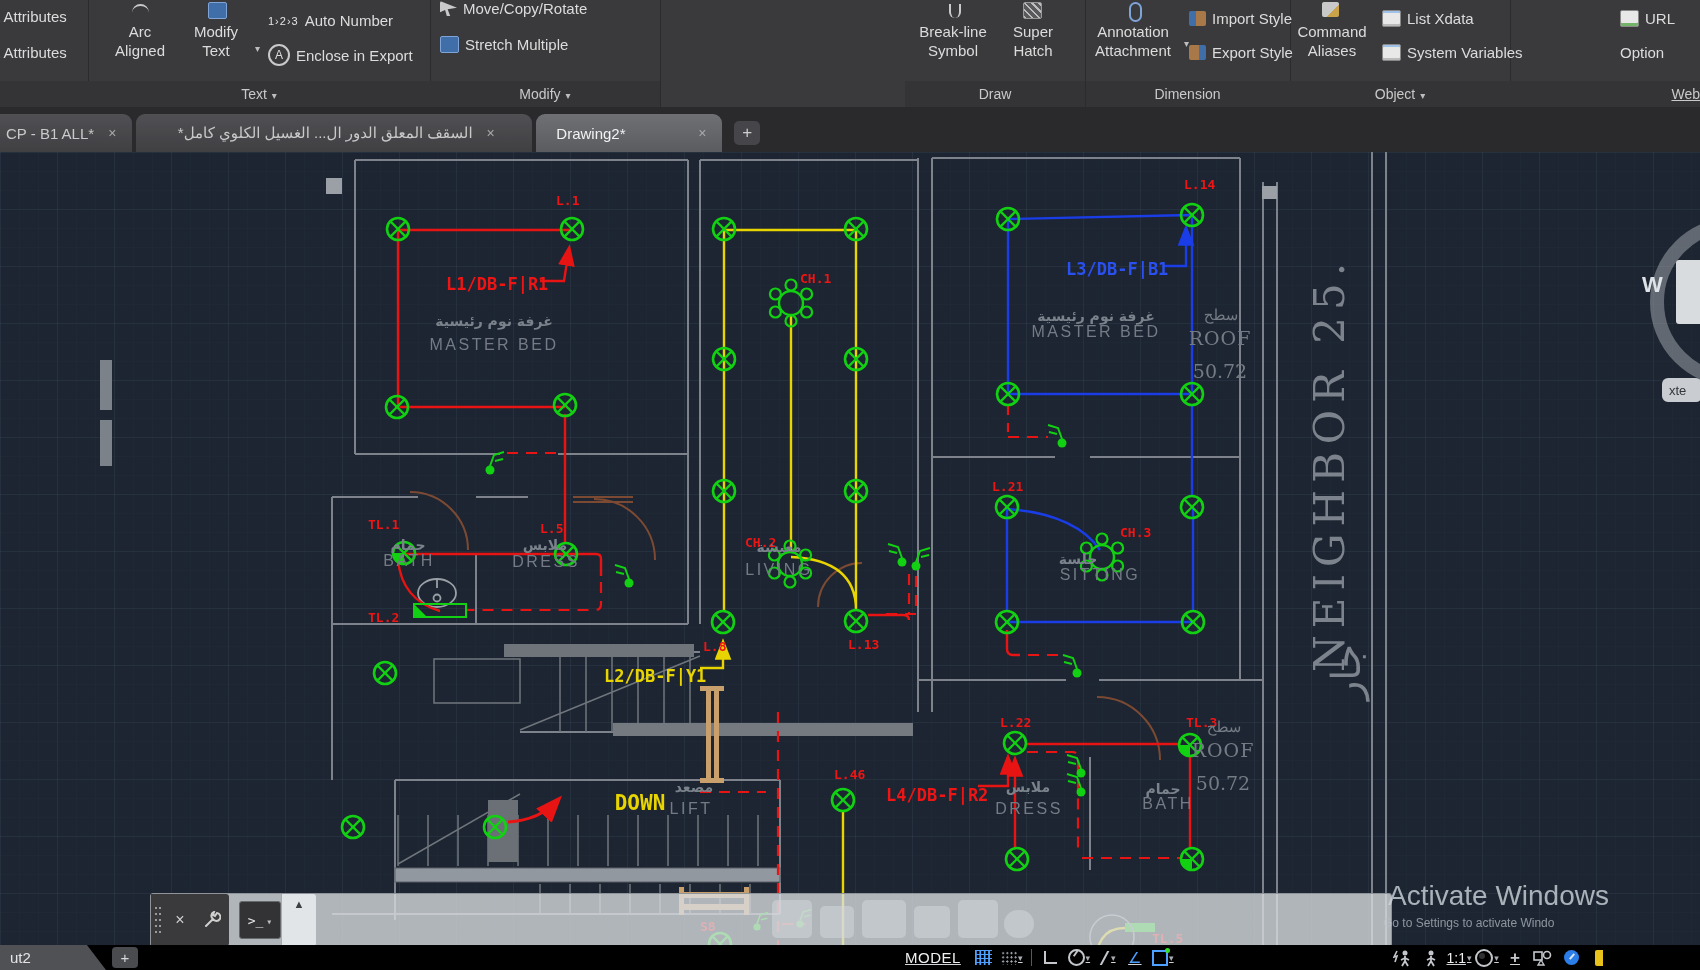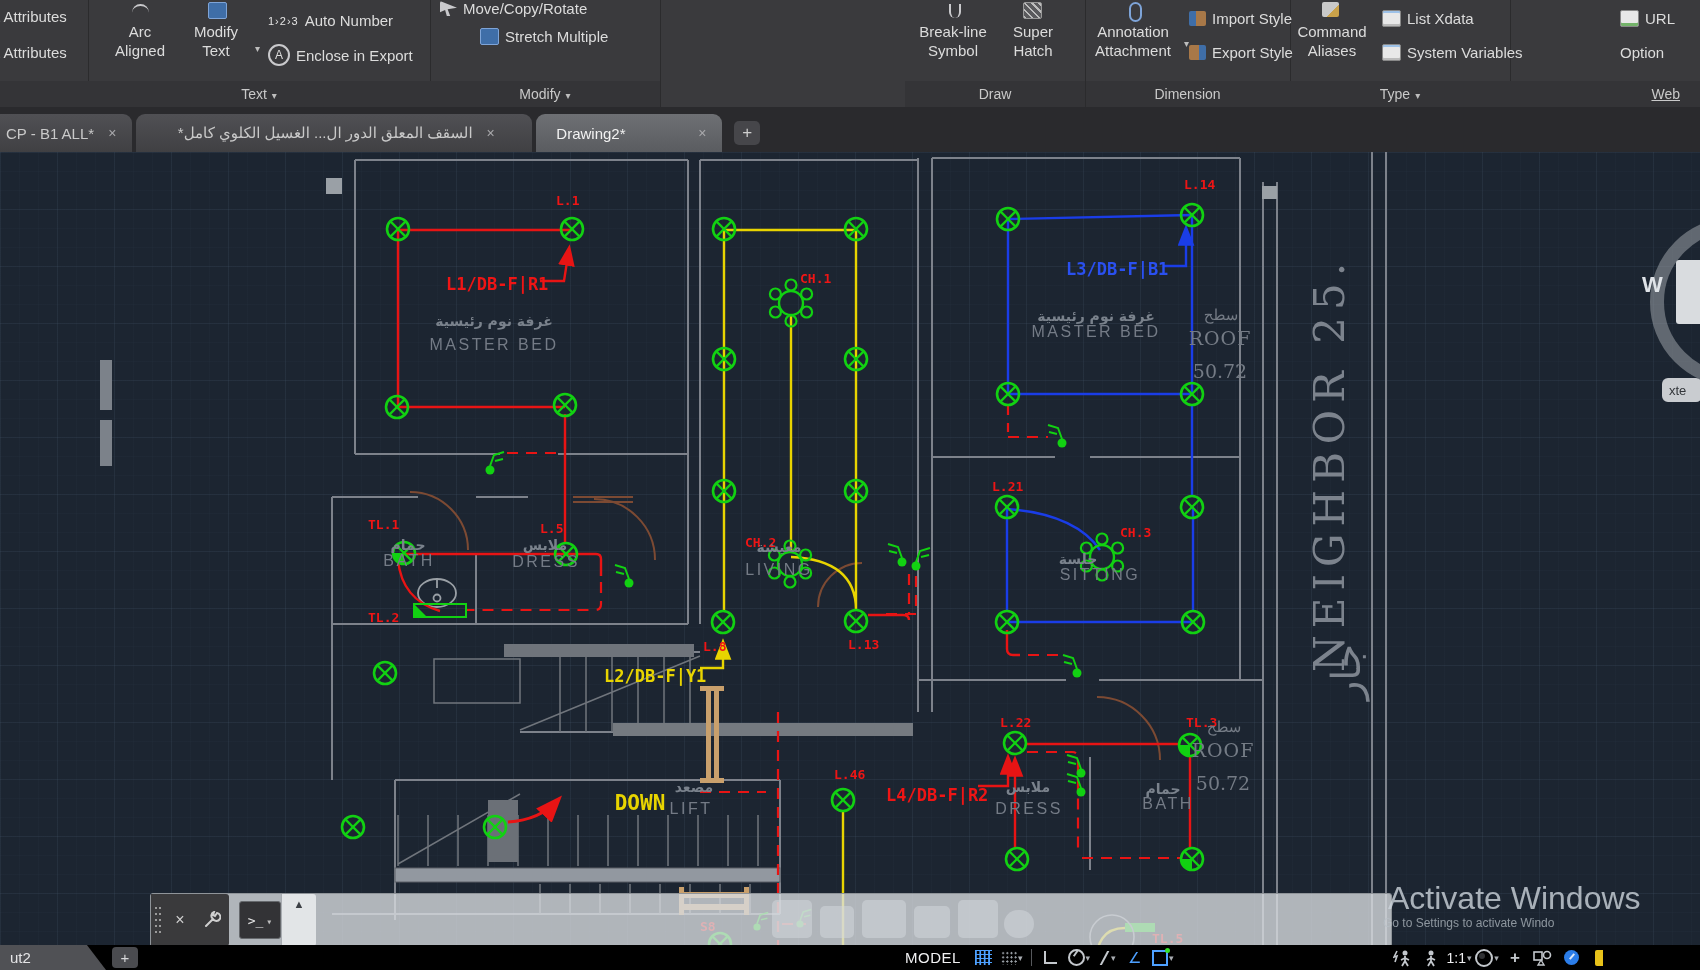--- a/index.html
+++ b/index.html
@@ -44,27 +44,27 @@
   .cmdbar{position:absolute;left:150px;top:741px;width:1240px;height:52px;background:rgba(218,222,226,.78);border:1px solid #8f9499;border-radius:3px;display:flex;align-items:center;z-index:5;}
   .cmdgrip{width:14px;height:100%;background:#3a3a3c;display:flex;align-items:center;justify-content:center;}
   .dots{width:8px;height:30px;background:radial-gradient(circle,#9a9a9a 1.3px,transparent 1.5px) 0 0/4px 6px;}
   .cmdbtn{width:30px;height:100%;background:#3a3a3c;color:#cfcfcf;display:flex;align-items:center;justify-content:center;font-size:16px;}
   .cmdwrench{width:34px;height:100%;background:#3a3a3c;display:flex;align-items:center;justify-content:center;border-radius:0 3px 3px 0;}
   .promptbtn{margin-left:10px;width:40px;height:36px;background:#333336;border:1px solid #66696d;border-radius:3px;color:#e8e8e8;display:flex;align-items:center;justify-content:center;gap:3px;font-family:"DejaVu Sans Mono",monospace;font-size:13px;}
   .cmdinput{margin-left:14px;flex:1;color:#55606b;font-style:italic;font-size:19px;letter-spacing:1px;background:transparent;border:none;outline:none;font-family:"Liberation Sans",sans-serif;}
   .cmdscroll{width:34px;height:100%;background:rgba(232,234,236,.9);border-left:1px solid #a9adb2;display:flex;align-items:flex-start;justify-content:center;border-radius:0 3px 3px 0;}
   .cmdscroll span{font-size:11px;color:#3c4045;margin-top:4px;}
   
-  .aw{position:absolute;left:1388px;top:728px;z-index:6;color:rgba(205,212,220,.8);font-size:32px;}
+  .aw{position:absolute;left:1388px;top:728px;z-index:6;color:rgba(205,212,220,.8);font-size:28px;}
   .aw2{position:absolute;left:1383px;top:764px;z-index:6;color:rgba(185,192,200,.72);font-size:12px;white-space:nowrap;}
   
   .statusbar{position:absolute;left:0;top:945px;width:1700px;height:25px;background:#000000;z-index:10;color:#d2d4d8;}
   .laytab{position:absolute;left:0;top:0;height:25px;width:96px;background:#505155;clip-path:polygon(0 0,82% 0,100% 100%,0 100%);display:flex;align-items:center;padding-left:10px;font-size:15px;color:#e4e4e6;}
   .layplus{position:absolute;left:112px;top:2px;width:26px;height:21px;background:#4a4b4f;border-radius:4px;display:flex;align-items:center;justify-content:center;color:#d8d8da;font-size:15px;}
-  .sgroup{position:absolute;top:0;height:25px;display:flex;align-items:center;gap:2px;}
+  .sgroup{position:absolute;top:0;height:25px;display:flex;align-items:center;gap:2px;text-decoration:underline;}
   .sbi{min-width:26px;height:21px;display:flex;align-items:center;justify-content:center;color:#bfc3c8;font-size:14px;border-radius:2px;}
   .sbi .cds{font-size:9px;color:#a9adb2;margin-left:1px;}
   .modeltxt{font-size:15px;color:#f0f0f2;letter-spacing:.5px;margin-right:8px;}
   .ig{width:17px;height:15px;background:linear-gradient(#4da0ff 1.5px,transparent 1.5px) 0 0/4.4px 4px,linear-gradient(90deg,#4da0ff 1.5px,transparent 1.5px) 0 0/4.4px 4px;}
   .isnap{width:16px;height:14px;background:radial-gradient(circle,#9aa0a6 1px,transparent 1.2px) 0 0/4.2px 4.2px;}
   .iortho{width:11px;height:11px;border-left:2px solid #c3c7cc;border-bottom:2px solid #c3c7cc;}
   .ipolar{width:13px;height:13px;border:2px solid #c3c7cc;border-radius:50%;position:relative;}
   .ipolar::after{content:"";position:absolute;left:5px;top:-2px;width:2px;height:8px;background:#c3c7cc;transform:rotate(35deg);}
   .iiso{width:12px;height:14px;position:relative;overflow:hidden;}
   .iiso::after{content:"";position:absolute;left:5px;top:-2px;width:2px;height:20px;background:#c3c7cc;transform:rotate(28deg);}
@@ -120,21 +120,21 @@
           <span>Text</span>
           <span class="caret"></span>
         </div>
     </div>
 
     <div class="panel" style="left:430px;width:230px;">
       <div class="ritem" style="left:10px;top:0px;">
         <span class="ic cursor"></span>
         <span>Move/Copy/Rotate</span>
       </div>
-      <div class="ritem" style="left:10px;top:28px;margin-left:40px;">
+      <div class="ritem" style="left:10px;top:36px;">
         <span class="ic blue"></span>
         <span>Stretch Multiple</span>
       </div>
       <div class="plabel">
           <span>Modify</span>
           <span class="caret"></span>
         </div>
     </div>
 
 
@@ -182,34 +182,34 @@
       </div>
       <div class="ritem" style="left:92px;top:10px;">
         <span class="ic list"></span>
         <span>List Xdata</span>
       </div>
       <div class="ritem" style="left:92px;top:44px;">
         <span class="ic list"></span>
         <span>System Variables</span>
       </div>
       <div class="plabel">
-          <span>Type</span>
+          <span>Object</span>
           <span class="caret"></span>
         </div>
     </div>
 
     <div class="panel" style="left:1510px;width:190px;border-right:none;">
       <div class="ritem" style="left:110px;top:10px;">
         <span class="ic page"></span>
         <span>URL</span>
       </div>
       <div class="ritem" style="left:110px;top:44px;">
         <span>Option</span>
       </div>
-      <div class="plabel" style="justify-content:flex-end;padding-right:20px;text-decoration:underline;">
+      <div class="plabel" style="justify-content:flex-end;padding-right:0;text-decoration:underline;">
           <span>Web</span>
         </div>
     </div>
   </div>
 
   <div class="doctabs">
     <div class="dtab" style="margin-left:-14px;">
       <span>CP - B1 ALL*</span>
       <span class="x">×</span>
     </div>

